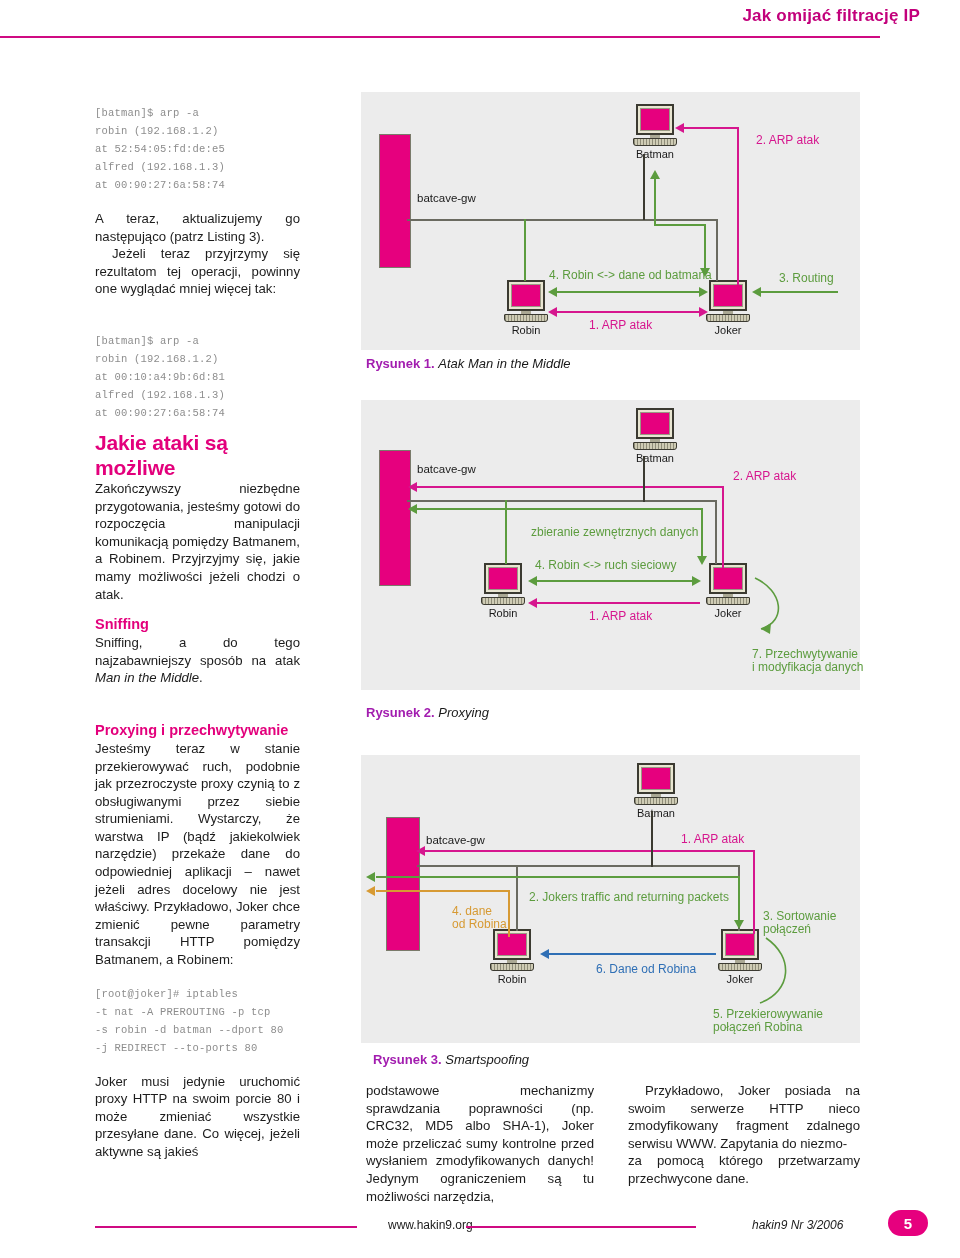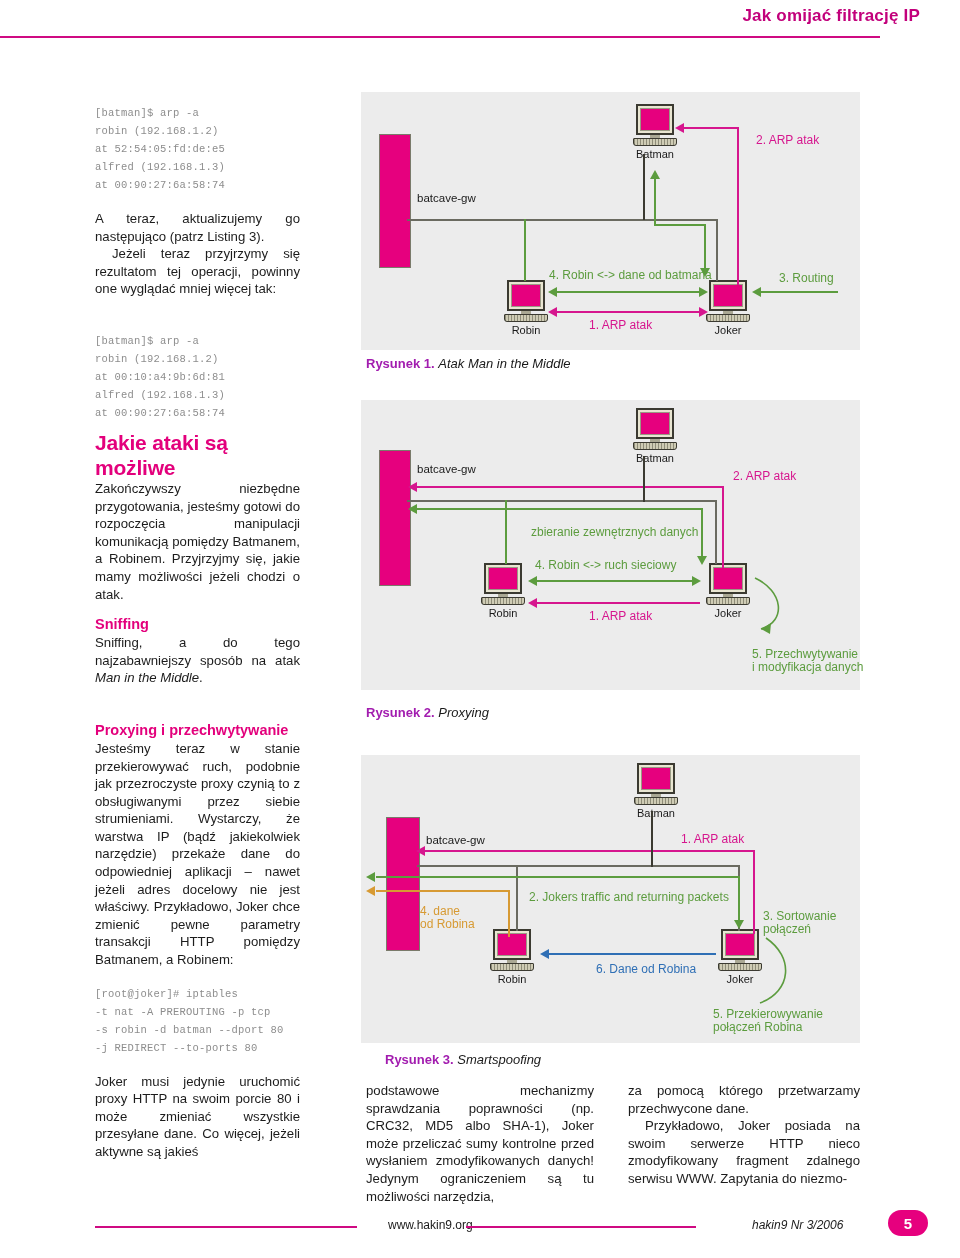--- a/index.html
+++ b/index.html
@@ -70,21 +70,21 @@
     background-image:repeating-linear-gradient(90deg,#8e8c78 0 1px,#cfccb5 1px 3px);
   }
   .pc .lbl{
     text-align:center;font-size:11px;color:#1a1a1a;margin-top:2px;white-space:nowrap;
   }
   .gw{position:absolute;background:#e6007e;border:1px solid #7a7a6a;}
   .gw-lbl{position:absolute;font-size:11.5px;color:#1a1a1a;white-space:nowrap;}
   .lab{position:absolute;font-size:12px;line-height:12.6px;white-space:nowrap;}
   .lab.pk{color:#d6168e;}
   .lab.gr{color:#5c9c3e;}
-  .lab.or{color:#d79a33;}
+  .lab.or{color:#d79a33;padding-left:32px;}
   .lab.bl{color:#2f6fb5;}
   .ln{position:absolute;}
   .ar{position:absolute;width:0;height:0;}
   
   .bot-left{position:absolute;left:366px;top:1082px;width:228px;}
   .bot-right{position:absolute;left:628px;top:1082px;width:232px;}
   
   .footer-rule{position:absolute;left:95px;top:1226px;width:262px;height:1.6px;background:#cf0a82;}
   .footer-rule2{position:absolute;left:466px;top:1226px;width:230px;height:1.6px;background:#cf0a82;}
   .footer-web{position:absolute;left:388px;top:1218px;font-size:12px;color:#1a1a1a;}
@@ -259,21 +259,21 @@
   <div class="ar" style="left:331px;top:176px;border-top:5px solid transparent;border-bottom:5px solid transparent;border-left:9px solid #5c9c3e;"></div>
 
   <div class="ln" style="left:176px;top:202px;width:163px;height:1.6px;background:#d6168e;"></div>
   <div class="ar" style="left:167px;top:198px;border-top:5px solid transparent;border-bottom:5px solid transparent;border-right:9px solid #d6168e;"></div>
   <div class="lab pk" style="left:228px;top:210px;">1. ARP atak</div>
 
   <svg width="80" height="80" style="position:absolute;left:386px;top:173px;">
     <path d="M 8 5 C 36 18, 40 48, 14 56" stroke="#5c9c3e" stroke-width="1.6" fill="none"></path>
     <polygon points="14,56 24,50 23,61" fill="#5c9c3e"></polygon>
   </svg>
-  <div class="lab gr" style="left:391px;top:248px;">5. Przechwytywanie</div>
+  <div class="lab gr" style="left:391px;top:248px;">7. Przechwytywanie</div>
   <div class="lab gr" style="left:391px;top:261px;">i modyfikacja danych</div>
 </div>
 <div class="fig-caption" style="left:366px;top:705px;">
   <b>Rysunek 2.</b>
   <i>Proxying</i>
 </div>
 
 <div class="fig" style="left:361px;top:755px;width:499px;height:288px;">
 
   <div class="gw" style="left:25px;top:62px;width:32px;height:132px;"></div>
@@ -334,30 +334,30 @@
   <svg width="80" height="90" style="position:absolute;left:395px;top:178px;">
     <path d="M 10 5 C 38 24, 36 58, 4 70" stroke="#5c9c3e" stroke-width="1.6" fill="none"></path>
   </svg>
   <div class="lab gr" style="left:352px;top:253px;">5. Przekierowywanie</div>
   <div class="lab gr" style="left:352px;top:266px;">połączeń Robina</div>
 
   <div class="ln" style="left:188px;top:198px;width:167px;height:1.6px;background:#2f6fb5;"></div>
   <div class="ar" style="left:179px;top:194px;border-top:5px solid transparent;border-bottom:5px solid transparent;border-right:9px solid #2f6fb5;"></div>
   <div class="lab bl" style="left:235px;top:208px;">6. Dane od Robina</div>
 </div>
-<div class="fig-caption" style="left:378px;top:1052px;padding-left:7px;">
+<div class="fig-caption" style="left:366px;top:1052px;padding-left:7px;">
   <b>Rysunek 3.</b>
   <i>Smartspoofing</i>
 </div>
 
 <div class="bot-left">
   <p class="p">podstawowe mechanizmy sprawdzania poprawności (np. CRC32, MD5 albo SHA-1), Joker może przeliczać sumy kontrolne przed wysłaniem zmodyfikowanych danych! Jedynym ograniczeniem są tu możliwości narzędzia,</p>
 </div>
 <div class="bot-right">
+  <p class="p indent">Przykładowo, Joker posiada na swoim serwerze HTTP nieco zmodyfikowany fragment zdalnego serwisu WWW. Zapytania do niezmo-</p>
   <p class="p">za pomocą którego przetwarzamy przechwycone dane.</p>
-  <p class="p indent">Przykładowo, Joker posiada na swoim serwerze HTTP nieco zmodyfikowany fragment zdalnego serwisu WWW. Zapytania do niezmo-</p>
 </div>
 
 <div class="footer-rule"></div>
 <div class="footer-web">www.hakin9.org</div>
 <div class="footer-rule2"></div>
 <div class="footer-iss">hakin9 Nr 3/2006</div>
 <div class="footer-page">5</div>
 
 </body></html>

